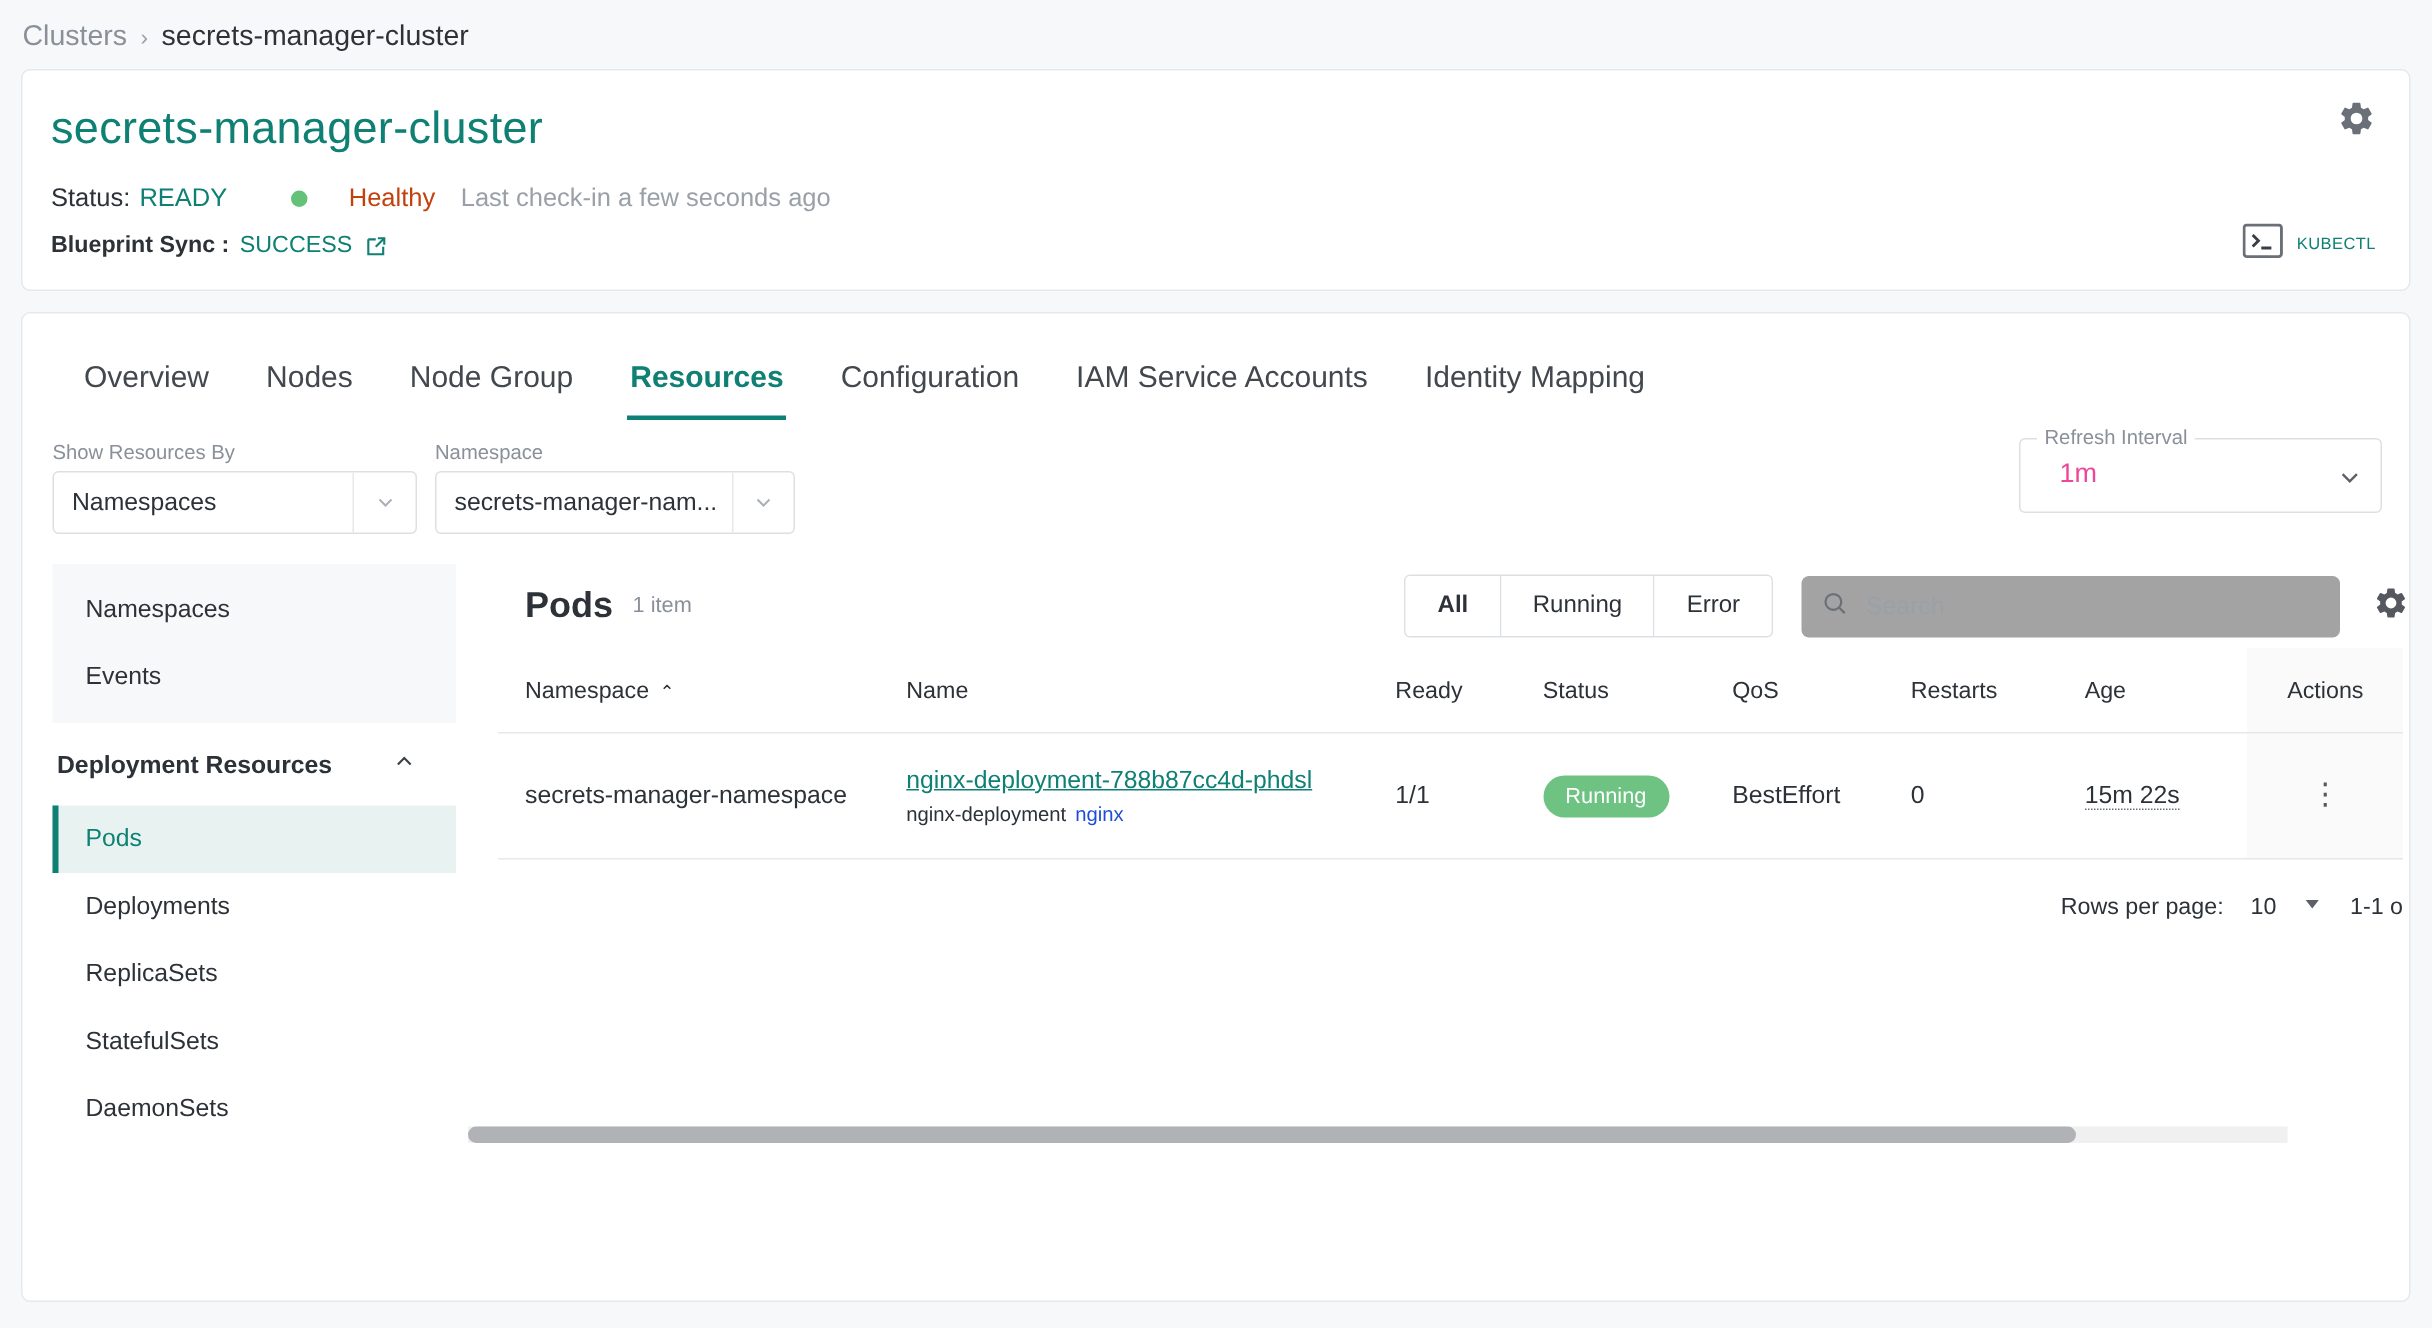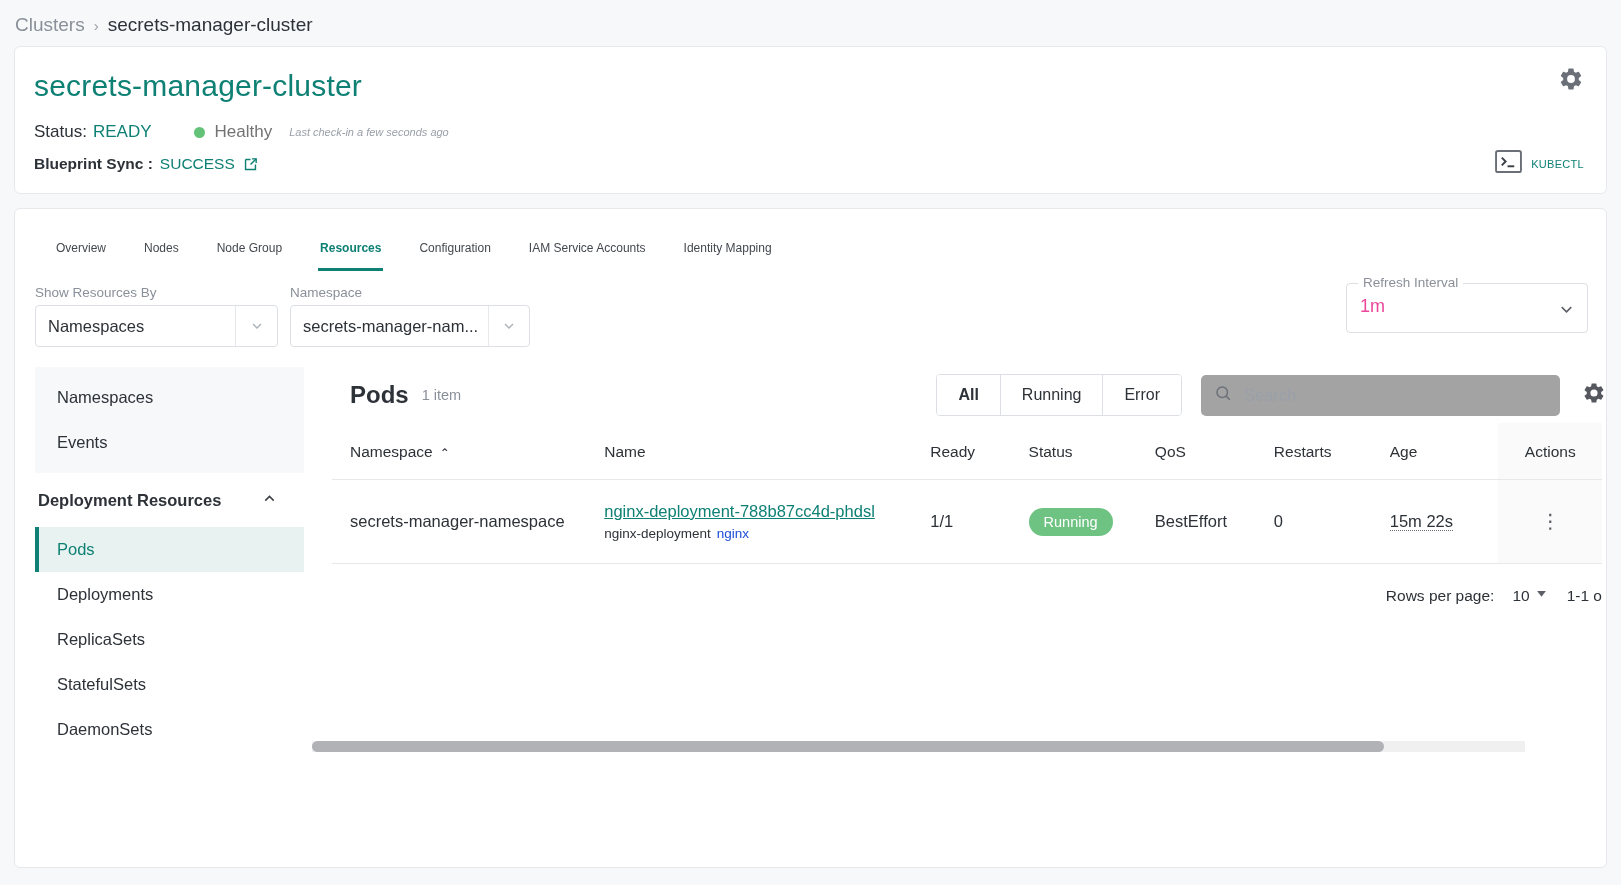--- a/index.html
+++ b/index.html
@@ -43,22 +43,22 @@
     display: flex; align-items: center;
     font-size: 17px; color: #2d3238;
     margin-bottom: 13px;
   }
   .status-label { color: #2d3238; }
   .status-value { color: #0e8074; margin-left: 6px; }
   .health-dot {
     width: 11px; height: 11px; border-radius: 50%;
     background: #63c277; margin-left: 42px;
   }
-  .health-text { margin-left: 10px; color: #737373; }
-  .checkin { margin-left: 17px; color: #9aa0a8; font-size: 11px; font-style: italic; }
+  .health-text { margin-left: 28px; color: #c2410c; }
+  .checkin { margin-left: 17px; color: #9aa0a8; font-size: 17px; }
 
   .sync-line { display: flex; align-items: center; font-size: 15.5px; }
   .sync-label { color: #2d3238; font-weight: bold; }
   .sync-value { color: #0e8074; margin-left: 7px; }
   .ext-link { margin-left: 7px; display: inline-flex; }
 
   .header-gear {
     position: absolute; top: 19px; right: 22px;
     cursor: pointer;
   }
@@ -70,21 +70,21 @@
   .kubectl-label { color: #0e8074; font-size: 11px; letter-spacing: .3px; }
 
   
   .main-card { margin-top: 14px; height: 660px; position: relative; overflow: hidden; }
 
   
   .tabs { display: flex; align-items: flex-end; padding: 22px 0 0 22px; gap: 0; }
   .tab {
     position: relative;
     padding: 10px 19px 16px 19px;
-    font-size: 12px;
+    font-size: 20px;
     color: #43484e;
     cursor: pointer;
     white-space: nowrap;
   }
   .tab.active { color: #0e8074; font-weight: bold; }
   .tab.active::after {
     content: ""; position: absolute; left: 17px; right: 17px; bottom: 0;
     height: 3px; background: #0e8074;
   }
 
@@ -107,20 +107,21 @@
     border-left: 1px solid #e6e8eb;
   }
   #sel-show { width: 243px; }
   #sel-ns { width: 240px; }
 
   .refresh-field {
     position: absolute; right: 18px; top: 12px;
     width: 242px; height: 50px;
     border: 1px solid #dcdfe3; border-radius: 4px;
     cursor: pointer;
+    padding-left: 13px;
   }
   .refresh-legend {
     position: absolute; top: -9px; left: 11px;
     background: #fff; padding: 0 5px;
     font-size: 13.5px; color: #8a9099;
   }
   .refresh-val {
     padding: 12px 0 0 13px; font-size: 18px; color: #ec4899;
   }
   .refresh-arrow { position: absolute; right: 11px; top: 16px; }
@@ -218,21 +219,21 @@
   .age-val { border-bottom: 1px dotted #6b7078; }
   .kebab { font-size: 20px; color: #55595f; cursor: pointer; line-height: 1; letter-spacing: 0; }
 
   
   .pagination {
     display: flex; align-items: center; justify-content: flex-end;
     gap: 18px; padding: 22px 0 16px 0;
     width: 1270px;
     font-size: 15.5px; color: #2d3238;
   }
-  .rpp-select { display: flex; align-items: center; gap: 4px; cursor: pointer; }
+  .rpp-select { display: flex; align-items: center; gap: 16px; cursor: pointer; }
   .range-text { color: #2d3238; }
 
   
   .hscroll {
     position: absolute; left: 8px; bottom: 0;
     width: 1213px; height: 11px;
     background: #f0f0f0;
   }
   .hscroll .thumb {
     width: 1072px; height: 11px; background: #b0b2b5; border-radius: 6px;

